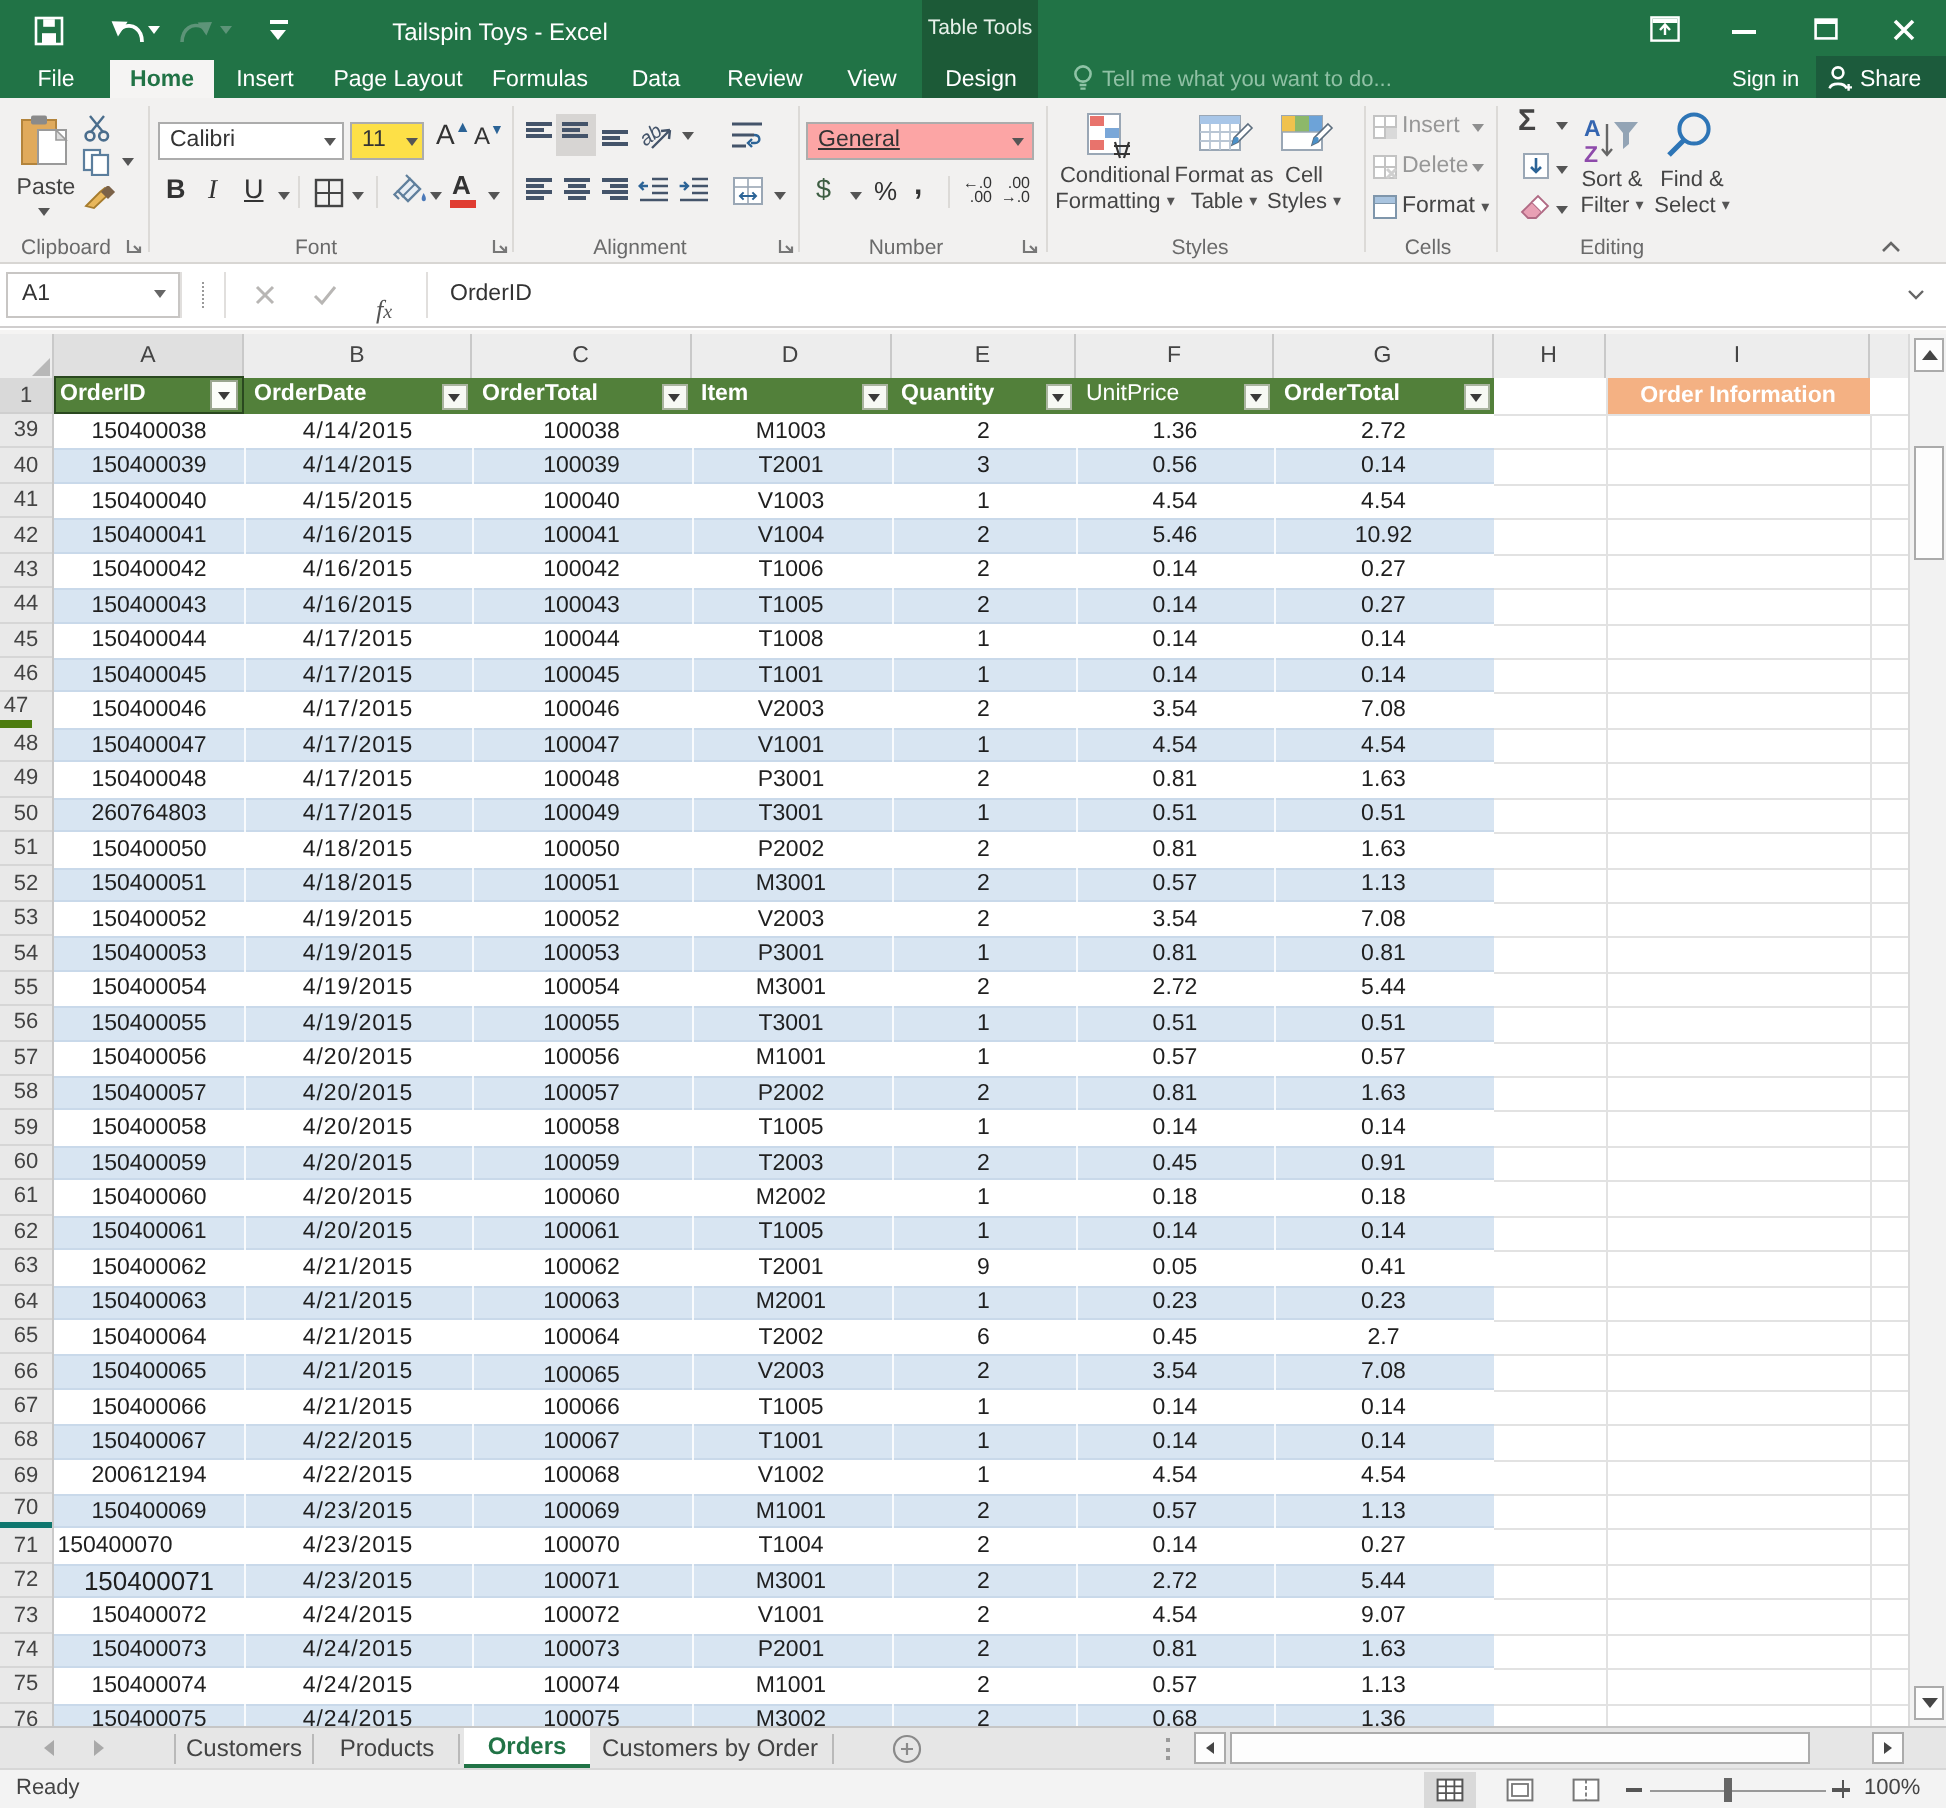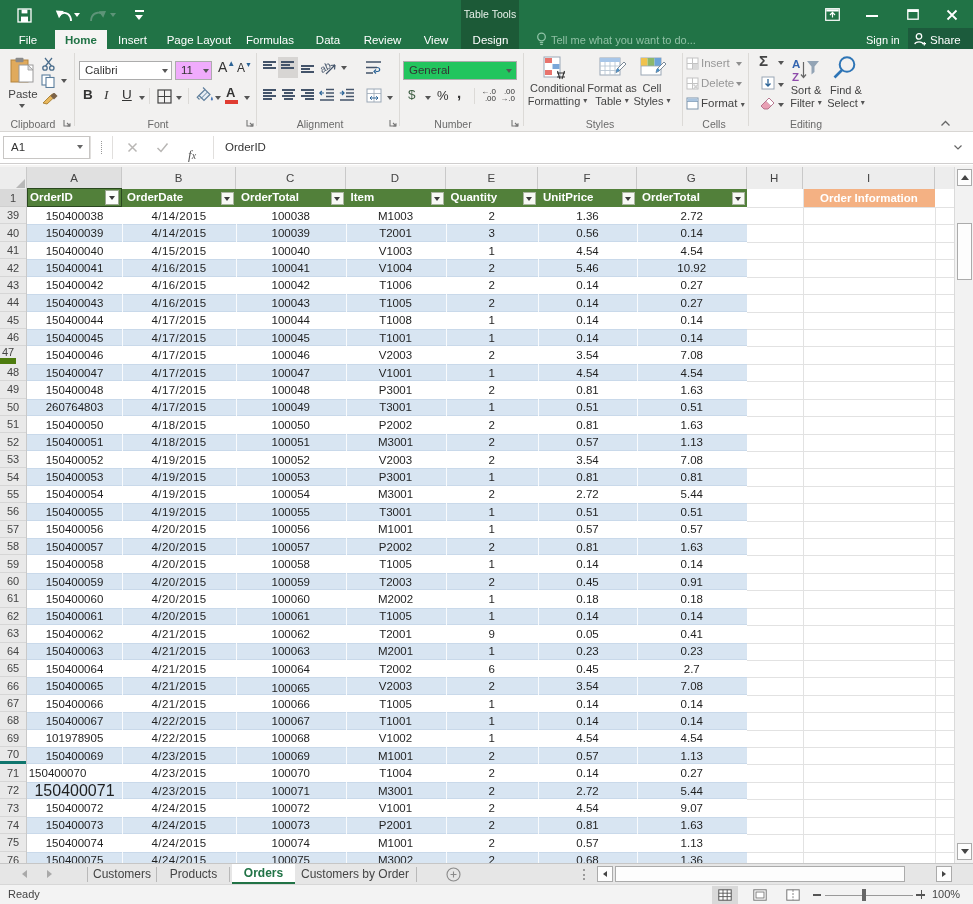--- a/index.html
+++ b/index.html
@@ -22,20 +22,21 @@
 <path d="M0.8 1.6 L8.8 1.9 L4 9.2 Z" fill="#fff"></path>
 </svg>
 <div class="ab" style="left:74px;top:13px;width:0;height:0;border-left:3.5px solid transparent;border-right:3.5px solid transparent;border-top:4px solid #fff;"></div>
 <svg class="ab" style="left:88px;top:9px;" width="19" height="14" viewBox="0 0 19 14">
 <path d="M15.5 6.5 C12.5 2.5 6.5 2.8 4 7.5 C3.2 9.2 3 10.5 3 12" fill="none" stroke="#5d9478" stroke-width="1.8"></path>
 <path d="M18 2 L10.8 2.2 L15.2 8.8 Z" fill="#5d9478"></path>
 </svg>
 <div class="ab" style="left:110px;top:13px;width:0;height:0;border-left:3.5px solid transparent;border-right:3.5px solid transparent;border-top:4px solid #5d9478;"></div>
 <div class="ab" style="left:135px;top:10px;width:9px;height:2px;background:#fff;"></div>
 <div class="ab" style="left:135px;top:15px;width:0;height:0;border-left:4.5px solid transparent;border-right:4.5px solid transparent;border-top:5px solid #fff;"></div>
+<div class="ab ct" style="left:160px;top:0px;width:180px;height:31px;color:#fff;font-size:12px;">Tailspin Toys - Excel</div>
 <div class="ab ct" style="left:461px;top:2px;width:58px;height:24px;color:#e8f1ea;font-size:10.5px;">Table Tools</div>
 <svg class="ab" style="left:825px;top:8px;" width="15" height="13" viewBox="0 0 15 13">
 <rect x="0.7" y="0.7" width="13.6" height="11.6" fill="none" stroke="#fff" stroke-width="1.2"></rect>
 <path d="M7.5 9.5 L7.5 4.5 M5 7 L7.5 4.3 L10 7" fill="none" stroke="#fff" stroke-width="1.2"></path>
 <rect x="1.3" y="1.3" width="12.4" height="2.2" fill="#fff"></rect>
 </svg>
 <div class="ab" style="left:866px;top:15px;width:12px;height:1.6px;background:#fff;"></div>
 <svg class="ab" style="left:907px;top:9px;" width="12" height="11" viewBox="0 0 12 11">
 <rect x="0.8" y="0.8" width="10.4" height="9.4" fill="none" stroke="#fff" stroke-width="1.3"></rect>
 <rect x="0.8" y="0.8" width="10.4" height="2.2" fill="#fff"></rect>
@@ -117,21 +118,21 @@
 <rect x="1" y="1" width="8" height="10" fill="#fff" stroke="#5b7e9d" stroke-width="1.1"></rect>
 <rect x="5" y="3.5" width="8" height="10" fill="#fff" stroke="#5b7e9d" stroke-width="1.1"></rect>
 </svg>
 <div class="ab" style="left:61px;top:30px;width:0;height:0;border-left:3.5px solid transparent;border-right:3.5px solid transparent;border-top:4px solid #555;"></div>
 <svg class="ab" style="left:42px;top:44px;" width="16" height="15" viewBox="0 0 16 15">
 <path d="M1 10 L8 3 L10.5 1 L13 3.5 L5 11 Z" fill="#e8b75c" stroke="#a67c2e" stroke-width="0.9"></path>
 <rect x="9.5" y="0.5" width="5" height="5" transform="rotate(45 12 3)" fill="#7b6248"></rect>
 </svg>
 <div class="ab" style="left:79px;top:12px;width:93px;height:19px;background:#fff;border:1px solid #acacac;font-size:11.5px;color:#333;padding:2px 0 0 5px;">Calibri</div>
 <div class="ab" style="left:162px;top:20px;width:0;height:0;border-left:3.5px solid transparent;border-right:3.5px solid transparent;border-top:4px solid #555;"></div>
-<div class="ab" style="left:175px;top:12px;width:37px;height:19px;background:#f0abfc;border:1px solid #acacac;font-size:11.5px;color:#333;padding:2px 0 0 5px;">11</div>
+<div class="ab" style="left:175px;top:12px;width:37px;height:19px;background:#fde047;border:1px solid #acacac;font-size:11.5px;color:#333;padding:2px 0 0 5px;">11</div>
 <div class="ab" style="left:203px;top:20px;width:0;height:0;border-left:3.5px solid transparent;border-right:3.5px solid transparent;border-top:4px solid #555;"></div>
 <div class="ab" style="left:218px;top:10px;font-size:14px;color:#333;">A<span style="font-size:8px;position:relative;top:-6px;color:#2b6396;">▲</span></div>
 <div class="ab" style="left:237px;top:12px;font-size:12px;color:#333;">A<span style="font-size:7px;position:relative;top:-5px;color:#2b6396;">▼</span></div>
 <div class="ab" style="left:83px;top:38px;font-size:13.5px;font-weight:bold;color:#333;">B</div>
 <div class="ab" style="left:104px;top:38px;font-size:13.5px;font-style:italic;font-family:&quot;Liberation Serif&quot;,serif;color:#333;">I</div>
 <div class="ab" style="left:122px;top:38px;font-size:13.5px;color:#333;text-decoration:underline;">U</div>
 <div class="ab" style="left:139px;top:47px;width:0;height:0;border-left:3.5px solid transparent;border-right:3.5px solid transparent;border-top:4px solid #555;"></div>
 <div class="ab" style="left:149px;top:39px;width:1px;height:16px;background:#dcdad7;"></div>
 <svg class="ab" style="left:157px;top:40px;" width="15" height="15" viewBox="0 0 15 15">
 <rect x="1" y="1" width="13" height="13" fill="none" stroke="#444" stroke-width="1.2"></rect>
@@ -189,21 +190,21 @@
 <path d="M7 1.5 L15 1.5 M7 5 L15 5 M7 8.5 L15 8.5 M1 12 L15 12" stroke="#44546a" stroke-width="1.3"></path>
 <path d="M0.8 5 L4.8 5 M3 3 L5 5 L3 7" stroke="#2b6396" stroke-width="1.2" fill="none"></path>
 </svg>
 <svg class="ab" style="left:366px;top:39px;" width="16" height="15" viewBox="0 0 16 15">
 <rect x="1" y="1" width="14" height="13" fill="#fff" stroke="#9aa7b5" stroke-width="1"></rect>
 <path d="M1 5.5 L15 5.5" stroke="#9aa7b5" stroke-width="0.8"></path>
 <path d="M8 1 L8 14" stroke="#9aa7b5" stroke-width="0.8"></path>
 <path d="M4 10 L12 10 M5.8 8.2 L4 10 L5.8 11.8 M10.2 8.2 L12 10 L10.2 11.8" stroke="#2b6396" stroke-width="1" fill="none"></path>
 </svg>
 <div class="ab" style="left:387px;top:47px;width:0;height:0;border-left:3.5px solid transparent;border-right:3.5px solid transparent;border-top:4px solid #555;"></div>
-<div class="ab" style="left:403px;top:12px;width:114px;height:19px;background:#22c55e;border:1px solid #acacac;font-size:11.5px;color:#333;padding:2px 0 0 5px;">General</div>
+<div class="ab" style="left:403px;top:12px;width:114px;height:19px;background:#fca5a5;border:1px solid #acacac;font-size:11.5px;color:#333;padding:2px 0 0 5px;text-decoration:underline;">General</div>
 <div class="ab" style="left:506px;top:20px;width:0;height:0;border-left:3.5px solid transparent;border-right:3.5px solid transparent;border-top:4px solid #555;"></div>
 <div class="ab" style="left:408px;top:38px;font-size:13.5px;color:#3e5e43;">$</div>
 <div class="ab" style="left:425px;top:47px;width:0;height:0;border-left:3.5px solid transparent;border-right:3.5px solid transparent;border-top:4px solid #555;"></div>
 <div class="ab" style="left:437px;top:39px;font-size:13px;color:#333;">%</div>
 <div class="ab" style="left:457px;top:35px;font-size:15px;font-weight:bold;color:#333;">,</div>
 <div class="ab" style="left:474px;top:39px;width:1px;height:16px;background:#dcdad7;"></div>
 <div class="ab" style="left:481px;top:39px;font-size:8px;color:#333;line-height:7px;text-align:right;width:15px;">←.0<br>.00</div>
 <div class="ab" style="left:500px;top:39px;font-size:8px;color:#333;line-height:7px;text-align:right;width:15px;">.00<br>→.0</div>
 <svg class="ab" style="left:543px;top:7px;" width="24" height="25" viewBox="0 0 24 25">
 <rect x="1" y="1" width="16" height="20" fill="#fff" stroke="#9aa7b5" stroke-width="1"></rect>
@@ -318,21 +319,21 @@
 <div class="ab" style="left:0;top:22px;width:27px;height:674px;background:#e9e9e9;border-right:1px solid #c9c9c9;"></div>
 <div class="ab ct" style="left:0;top:22px;width:26px;height:18px;background:#d9d9d9;border-bottom:1px solid #cfcfcf;font-size:11px;color:#444;">1</div>
 <div class="ab ct" style="left:0;top:40.0px;width:26px;height:17.42px;border-bottom:1px solid #d6d6d6;font-size:11px;color:#444;">39</div>
 <div class="ab ct" style="left:0;top:57.4px;width:26px;height:17.42px;border-bottom:1px solid #d6d6d6;font-size:11px;color:#444;">40</div>
 <div class="ab ct" style="left:0;top:74.8px;width:26px;height:17.42px;border-bottom:1px solid #d6d6d6;font-size:11px;color:#444;">41</div>
 <div class="ab ct" style="left:0;top:92.3px;width:26px;height:17.42px;border-bottom:1px solid #d6d6d6;font-size:11px;color:#444;">42</div>
 <div class="ab ct" style="left:0;top:109.7px;width:26px;height:17.42px;border-bottom:1px solid #d6d6d6;font-size:11px;color:#444;">43</div>
 <div class="ab ct" style="left:0;top:127.1px;width:26px;height:17.42px;border-bottom:1px solid #d6d6d6;font-size:11px;color:#444;">44</div>
 <div class="ab ct" style="left:0;top:144.5px;width:26px;height:17.42px;border-bottom:1px solid #d6d6d6;font-size:11px;color:#444;">45</div>
 <div class="ab ct" style="left:0;top:161.9px;width:26px;height:17.42px;border-bottom:1px solid #d6d6d6;font-size:11px;color:#444;">46</div>
-<div class="ab ct" style="left:0;top:179.4px;width:16px;height:17.42px;border-bottom:6px solid #4d7c0f;font-size:11px;color:#444;">47</div>
+<div class="ab ct" style="left:0;top:179.4px;width:16px;height:17.42px;border-bottom:4px solid #4d7c0f;font-size:11px;color:#444;">47</div>
 <div class="ab ct" style="left:0;top:196.8px;width:26px;height:17.42px;border-bottom:1px solid #d6d6d6;font-size:11px;color:#444;">48</div>
 <div class="ab ct" style="left:0;top:214.2px;width:26px;height:17.42px;border-bottom:1px solid #d6d6d6;font-size:11px;color:#444;">49</div>
 <div class="ab ct" style="left:0;top:231.6px;width:26px;height:17.42px;border-bottom:1px solid #d6d6d6;font-size:11px;color:#444;">50</div>
 <div class="ab ct" style="left:0;top:249.0px;width:26px;height:17.42px;border-bottom:1px solid #d6d6d6;font-size:11px;color:#444;">51</div>
 <div class="ab ct" style="left:0;top:266.5px;width:26px;height:17.42px;border-bottom:1px solid #d6d6d6;font-size:11px;color:#444;">52</div>
 <div class="ab ct" style="left:0;top:283.9px;width:26px;height:17.42px;border-bottom:1px solid #d6d6d6;font-size:11px;color:#444;">53</div>
 <div class="ab ct" style="left:0;top:301.3px;width:26px;height:17.42px;border-bottom:1px solid #d6d6d6;font-size:11px;color:#444;">54</div>
 <div class="ab ct" style="left:0;top:318.7px;width:26px;height:17.42px;border-bottom:1px solid #d6d6d6;font-size:11px;color:#444;">55</div>
 <div class="ab ct" style="left:0;top:336.1px;width:26px;height:17.42px;border-bottom:1px solid #d6d6d6;font-size:11px;color:#444;">56</div>
 <div class="ab ct" style="left:0;top:353.6px;width:26px;height:17.42px;border-bottom:1px solid #d6d6d6;font-size:11px;color:#444;">57</div>
@@ -364,21 +365,21 @@
 <div class="ab" style="left:224.2px;top:29.5px;width:0;height:0;border-left:3.2px solid transparent;border-right:3.2px solid transparent;border-top:4px solid #3a3a3a;"></div>
 <div class="ab" style="left:236px;top:22px;width:109.5px;height:18px;color:#fff;font-weight:bold;font-size:11.5px;padding:2px 0 0 5px;">OrderTotal</div>
 <div class="ab" style="left:330.5px;top:24.5px;width:13px;height:13px;background:#f7f9f4;border:1px solid #aab5a0;"></div>
 <div class="ab" style="left:333.7px;top:29.5px;width:0;height:0;border-left:3.2px solid transparent;border-right:3.2px solid transparent;border-top:4px solid #3a3a3a;"></div>
 <div class="ab" style="left:345.5px;top:22px;width:100.0px;height:18px;color:#fff;font-weight:bold;font-size:11.5px;padding:2px 0 0 5px;">Item</div>
 <div class="ab" style="left:430.5px;top:24.5px;width:13px;height:13px;background:#f7f9f4;border:1px solid #aab5a0;"></div>
 <div class="ab" style="left:433.7px;top:29.5px;width:0;height:0;border-left:3.2px solid transparent;border-right:3.2px solid transparent;border-top:4px solid #3a3a3a;"></div>
 <div class="ab" style="left:445.5px;top:22px;width:92.5px;height:18px;color:#fff;font-weight:bold;font-size:11.5px;padding:2px 0 0 5px;">Quantity</div>
 <div class="ab" style="left:523px;top:24.5px;width:13px;height:13px;background:#f7f9f4;border:1px solid #aab5a0;"></div>
 <div class="ab" style="left:526.2px;top:29.5px;width:0;height:0;border-left:3.2px solid transparent;border-right:3.2px solid transparent;border-top:4px solid #3a3a3a;"></div>
-<div class="ab" style="left:538px;top:22px;width:99px;height:18px;color:#fff;font-weight:bold;font-size:11.5px;padding:2px 0 0 5px;">UnitPrice</div>
+<div class="ab" style="left:538px;top:22px;width:99px;height:18px;color:#fff;font-weight:normal;font-size:11.5px;padding:2px 0 0 5px;">UnitPrice</div>
 <div class="ab" style="left:622px;top:24.5px;width:13px;height:13px;background:#f7f9f4;border:1px solid #aab5a0;"></div>
 <div class="ab" style="left:625.2px;top:29.5px;width:0;height:0;border-left:3.2px solid transparent;border-right:3.2px solid transparent;border-top:4px solid #3a3a3a;"></div>
 <div class="ab" style="left:637px;top:22px;width:109.5px;height:18px;color:#fff;font-weight:bold;font-size:11.5px;padding:2px 0 0 5px;">OrderTotal</div>
 <div class="ab" style="left:731.5px;top:24.5px;width:13px;height:13px;background:#f7f9f4;border:1px solid #aab5a0;"></div>
 <div class="ab" style="left:734.7px;top:29.5px;width:0;height:0;border-left:3.2px solid transparent;border-right:3.2px solid transparent;border-top:4px solid #3a3a3a;"></div>
 <div class="ab ct" style="left:803px;top:22px;width:132px;height:18px;background:#F4B183;color:#fff;font-weight:bold;font-size:11.5px;">Order Information</div>
 <div class="ab ct" style="left:27px;top:40.0px;width:95px;height:17.42px;font-size:11.5px;color:#1f1f1f;">150400038</div>
 <div class="ab ct" style="left:122px;top:40.0px;width:114px;height:17.42px;font-size:11.5px;color:#1f1f1f;letter-spacing:0.45px;">4/14/2015</div>
 <div class="ab ct" style="left:236px;top:40.0px;width:109.5px;height:17.42px;font-size:11.5px;color:#1f1f1f;">100038</div>
 <div class="ab ct" style="left:345.5px;top:40.0px;width:100.0px;height:17.42px;font-size:11.5px;color:#1f1f1f;">M1003</div>
@@ -596,21 +597,21 @@
 <div class="ab ct" style="left:538px;top:527.8px;width:99px;height:17.42px;font-size:11.5px;color:#1f1f1f;">0.14</div>
 <div class="ab ct" style="left:637px;top:527.8px;width:109.5px;height:17.42px;font-size:11.5px;color:#1f1f1f;">0.14</div>
 <div class="ab" style="left:27px;top:545.2px;width:719.5px;height:17.42px;background:#D8E5F2;border-top:1px solid #C9D9EA;border-bottom:1px solid #C9D9EA;"></div>
 <div class="ab ct" style="left:27px;top:545.2px;width:95px;height:17.42px;font-size:11.5px;color:#1f1f1f;">150400067</div>
 <div class="ab ct" style="left:122px;top:545.2px;width:114px;height:17.42px;font-size:11.5px;color:#1f1f1f;letter-spacing:0.45px;">4/22/2015</div>
 <div class="ab ct" style="left:236px;top:545.2px;width:109.5px;height:17.42px;font-size:11.5px;color:#1f1f1f;">100067</div>
 <div class="ab ct" style="left:345.5px;top:545.2px;width:100.0px;height:17.42px;font-size:11.5px;color:#1f1f1f;">T1001</div>
 <div class="ab ct" style="left:445.5px;top:545.2px;width:92.5px;height:17.42px;font-size:11.5px;color:#1f1f1f;">1</div>
 <div class="ab ct" style="left:538px;top:545.2px;width:99px;height:17.42px;font-size:11.5px;color:#1f1f1f;">0.14</div>
 <div class="ab ct" style="left:637px;top:545.2px;width:109.5px;height:17.42px;font-size:11.5px;color:#1f1f1f;">0.14</div>
-<div class="ab ct" style="left:27px;top:562.6px;width:95px;height:17.42px;font-size:11.5px;color:#1f1f1f;">101978905</div>
+<div class="ab ct" style="left:27px;top:562.6px;width:95px;height:17.42px;font-size:11.5px;color:#1f1f1f;">200612194</div>
 <div class="ab ct" style="left:122px;top:562.6px;width:114px;height:17.42px;font-size:11.5px;color:#1f1f1f;letter-spacing:0.45px;">4/22/2015</div>
 <div class="ab ct" style="left:236px;top:562.6px;width:109.5px;height:17.42px;font-size:11.5px;color:#1f1f1f;">100068</div>
 <div class="ab ct" style="left:345.5px;top:562.6px;width:100.0px;height:17.42px;font-size:11.5px;color:#1f1f1f;">V1002</div>
 <div class="ab ct" style="left:445.5px;top:562.6px;width:92.5px;height:17.42px;font-size:11.5px;color:#1f1f1f;">1</div>
 <div class="ab ct" style="left:538px;top:562.6px;width:99px;height:17.42px;font-size:11.5px;color:#1f1f1f;">4.54</div>
 <div class="ab ct" style="left:637px;top:562.6px;width:109.5px;height:17.42px;font-size:11.5px;color:#1f1f1f;">4.54</div>
 <div class="ab" style="left:27px;top:580.0px;width:719.5px;height:17.42px;background:#D8E5F2;border-top:1px solid #C9D9EA;border-bottom:1px solid #C9D9EA;"></div>
 <div class="ab ct" style="left:27px;top:580.0px;width:95px;height:17.42px;font-size:11.5px;color:#1f1f1f;">150400069</div>
 <div class="ab ct" style="left:122px;top:580.0px;width:114px;height:17.42px;font-size:11.5px;color:#1f1f1f;letter-spacing:0.45px;">4/23/2015</div>
 <div class="ab ct" style="left:236px;top:580.0px;width:109.5px;height:17.42px;font-size:11.5px;color:#1f1f1f;">100069</div>
@@ -619,21 +620,21 @@
 <div class="ab ct" style="left:538px;top:580.0px;width:99px;height:17.42px;font-size:11.5px;color:#1f1f1f;">0.57</div>
 <div class="ab ct" style="left:637px;top:580.0px;width:109.5px;height:17.42px;font-size:11.5px;color:#1f1f1f;">1.13</div>
 <div class="ab ct" style="left:10px;top:597.4px;width:95px;height:17.42px;font-size:11.5px;color:#1f1f1f;">150400070</div>
 <div class="ab ct" style="left:122px;top:597.4px;width:114px;height:17.42px;font-size:11.5px;color:#1f1f1f;letter-spacing:0.45px;">4/23/2015</div>
 <div class="ab ct" style="left:236px;top:597.4px;width:109.5px;height:17.42px;font-size:11.5px;color:#1f1f1f;">100070</div>
 <div class="ab ct" style="left:345.5px;top:597.4px;width:100.0px;height:17.42px;font-size:11.5px;color:#1f1f1f;">T1004</div>
 <div class="ab ct" style="left:445.5px;top:597.4px;width:92.5px;height:17.42px;font-size:11.5px;color:#1f1f1f;">2</div>
 <div class="ab ct" style="left:538px;top:597.4px;width:99px;height:17.42px;font-size:11.5px;color:#1f1f1f;">0.14</div>
 <div class="ab ct" style="left:637px;top:597.4px;width:109.5px;height:17.42px;font-size:11.5px;color:#1f1f1f;">0.27</div>
 <div class="ab" style="left:27px;top:614.9px;width:719.5px;height:17.42px;background:#D8E5F2;border-top:1px solid #C9D9EA;border-bottom:1px solid #C9D9EA;"></div>
-<div class="ab ct" style="left:27px;top:614.9px;width:95px;height:17.42px;font-size:16px;color:#1f1f1f;">150400071</div>
+<div class="ab ct" style="left:27px;top:614.9px;width:95px;height:17.42px;font-size:13px;color:#1f1f1f;">150400071</div>
 <div class="ab ct" style="left:122px;top:614.9px;width:114px;height:17.42px;font-size:11.5px;color:#1f1f1f;letter-spacing:0.45px;">4/23/2015</div>
 <div class="ab ct" style="left:236px;top:614.9px;width:109.5px;height:17.42px;font-size:11.5px;color:#1f1f1f;">100071</div>
 <div class="ab ct" style="left:345.5px;top:614.9px;width:100.0px;height:17.42px;font-size:11.5px;color:#1f1f1f;">M3001</div>
 <div class="ab ct" style="left:445.5px;top:614.9px;width:92.5px;height:17.42px;font-size:11.5px;color:#1f1f1f;">2</div>
 <div class="ab ct" style="left:538px;top:614.9px;width:99px;height:17.42px;font-size:11.5px;color:#1f1f1f;">2.72</div>
 <div class="ab ct" style="left:637px;top:614.9px;width:109.5px;height:17.42px;font-size:11.5px;color:#1f1f1f;">5.44</div>
 <div class="ab ct" style="left:27px;top:632.3px;width:95px;height:17.42px;font-size:11.5px;color:#1f1f1f;">150400072</div>
 <div class="ab ct" style="left:122px;top:632.3px;width:114px;height:17.42px;font-size:11.5px;color:#1f1f1f;letter-spacing:0.45px;">4/24/2015</div>
 <div class="ab ct" style="left:236px;top:632.3px;width:109.5px;height:17.42px;font-size:11.5px;color:#1f1f1f;">100072</div>
 <div class="ab ct" style="left:345.5px;top:632.3px;width:100.0px;height:17.42px;font-size:11.5px;color:#1f1f1f;">V1001</div>

